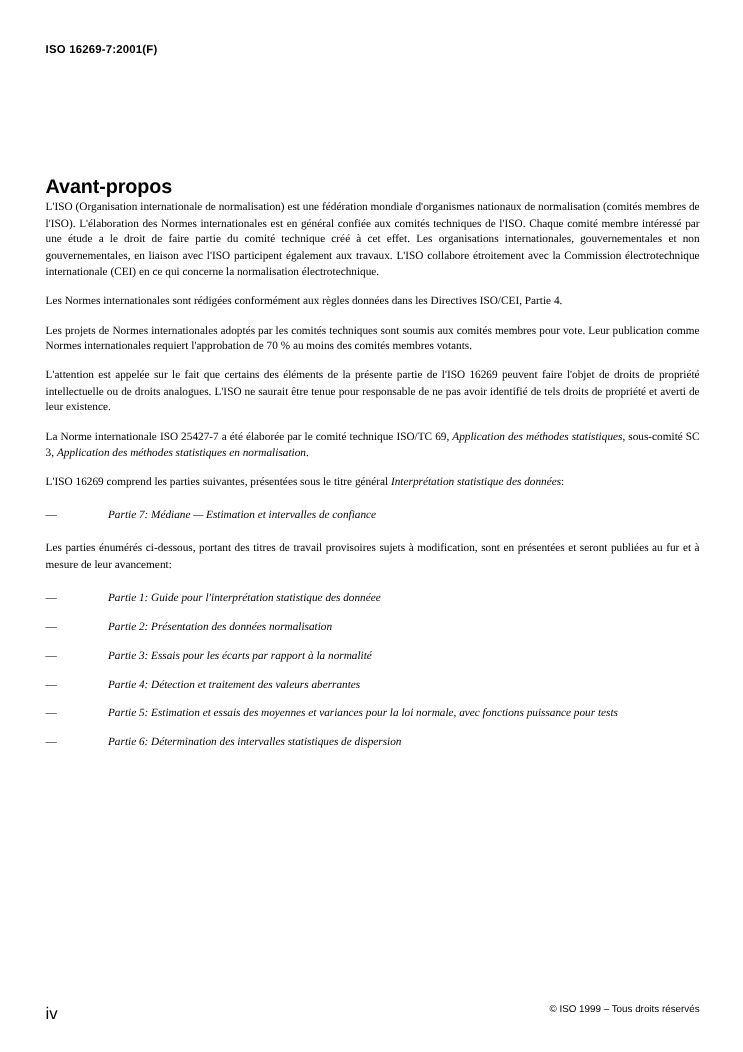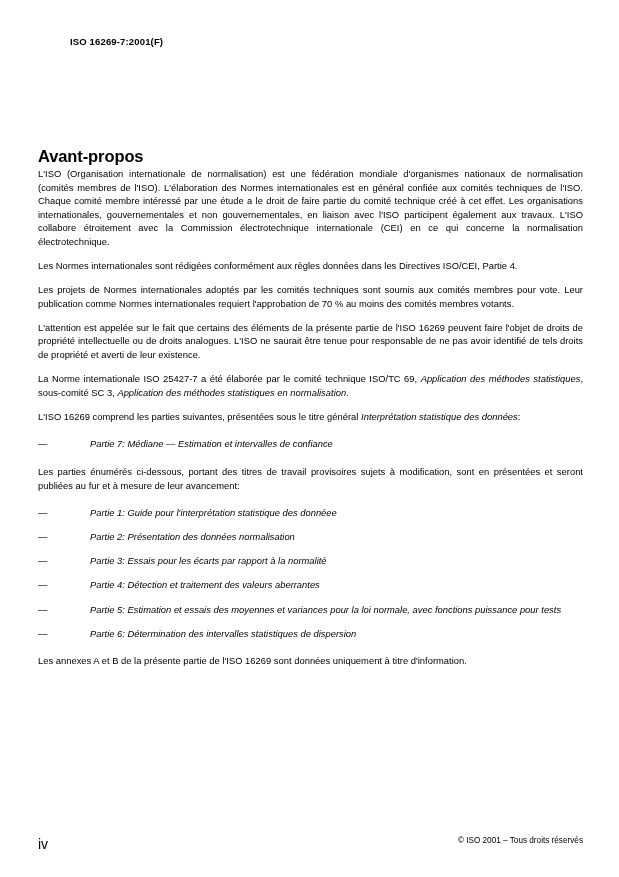--- a/index.html
+++ b/index.html
@@ -19,35 +19,35 @@
     overflow: hidden;
     box-sizing: border-box;
   }
   .running-head {
     font-size: 9.5px;
     font-weight: bold;
     letter-spacing: 0.15px;
     position: absolute;
     left: 38px;
     top: 36px;
-    margin-left: 32px;
   }
   .title {
     position: absolute;
     left: 38px;
     top: 136px;
     font-size: 16.5px;
     font-weight: bold;
     letter-spacing: -0.1px;
   }
   .body-block {
     position: absolute;
     left: 38px;
     top: 167px;
     width: 545px;
+    font-family: Liberation Serif, serif;
   }
   p.para {
     margin: 0 0 10.5px 0;
     font-size: 9.4px;
     line-height: 13.6px;
     text-align: justify;
     text-justify: inter-word;
     letter-spacing: 0.01px;
   }
   p.para:last-child {
@@ -155,20 +155,19 @@
       <span class="itemtext">Partie 5: Estimation et essais des moyennes et variances pour la loi normale, avec fonctions puissance pour tests</span>
     </div>
 
     <div class="listitem">
       <span class="dash">—</span>
       <span class="itemtext">Partie 6: Détermination des intervalles statistiques de dispersion</span>
     </div>
 
     <div class="spacer-lg"></div>
 
-    <p class="para">Les annexes A et B de la présente partie de l'ISO 16269 sont données uniquement à titre d'information.</p>
 
   </div>
 
   <div class="footer-left">iv</div>
-  <div class="footer-right">© ISO 2001 – Tous droits réservés</div>
+  <div class="footer-right">© ISO 1999 – Tous droits réservés</div>
 
 </div>
 
 </body></html>

